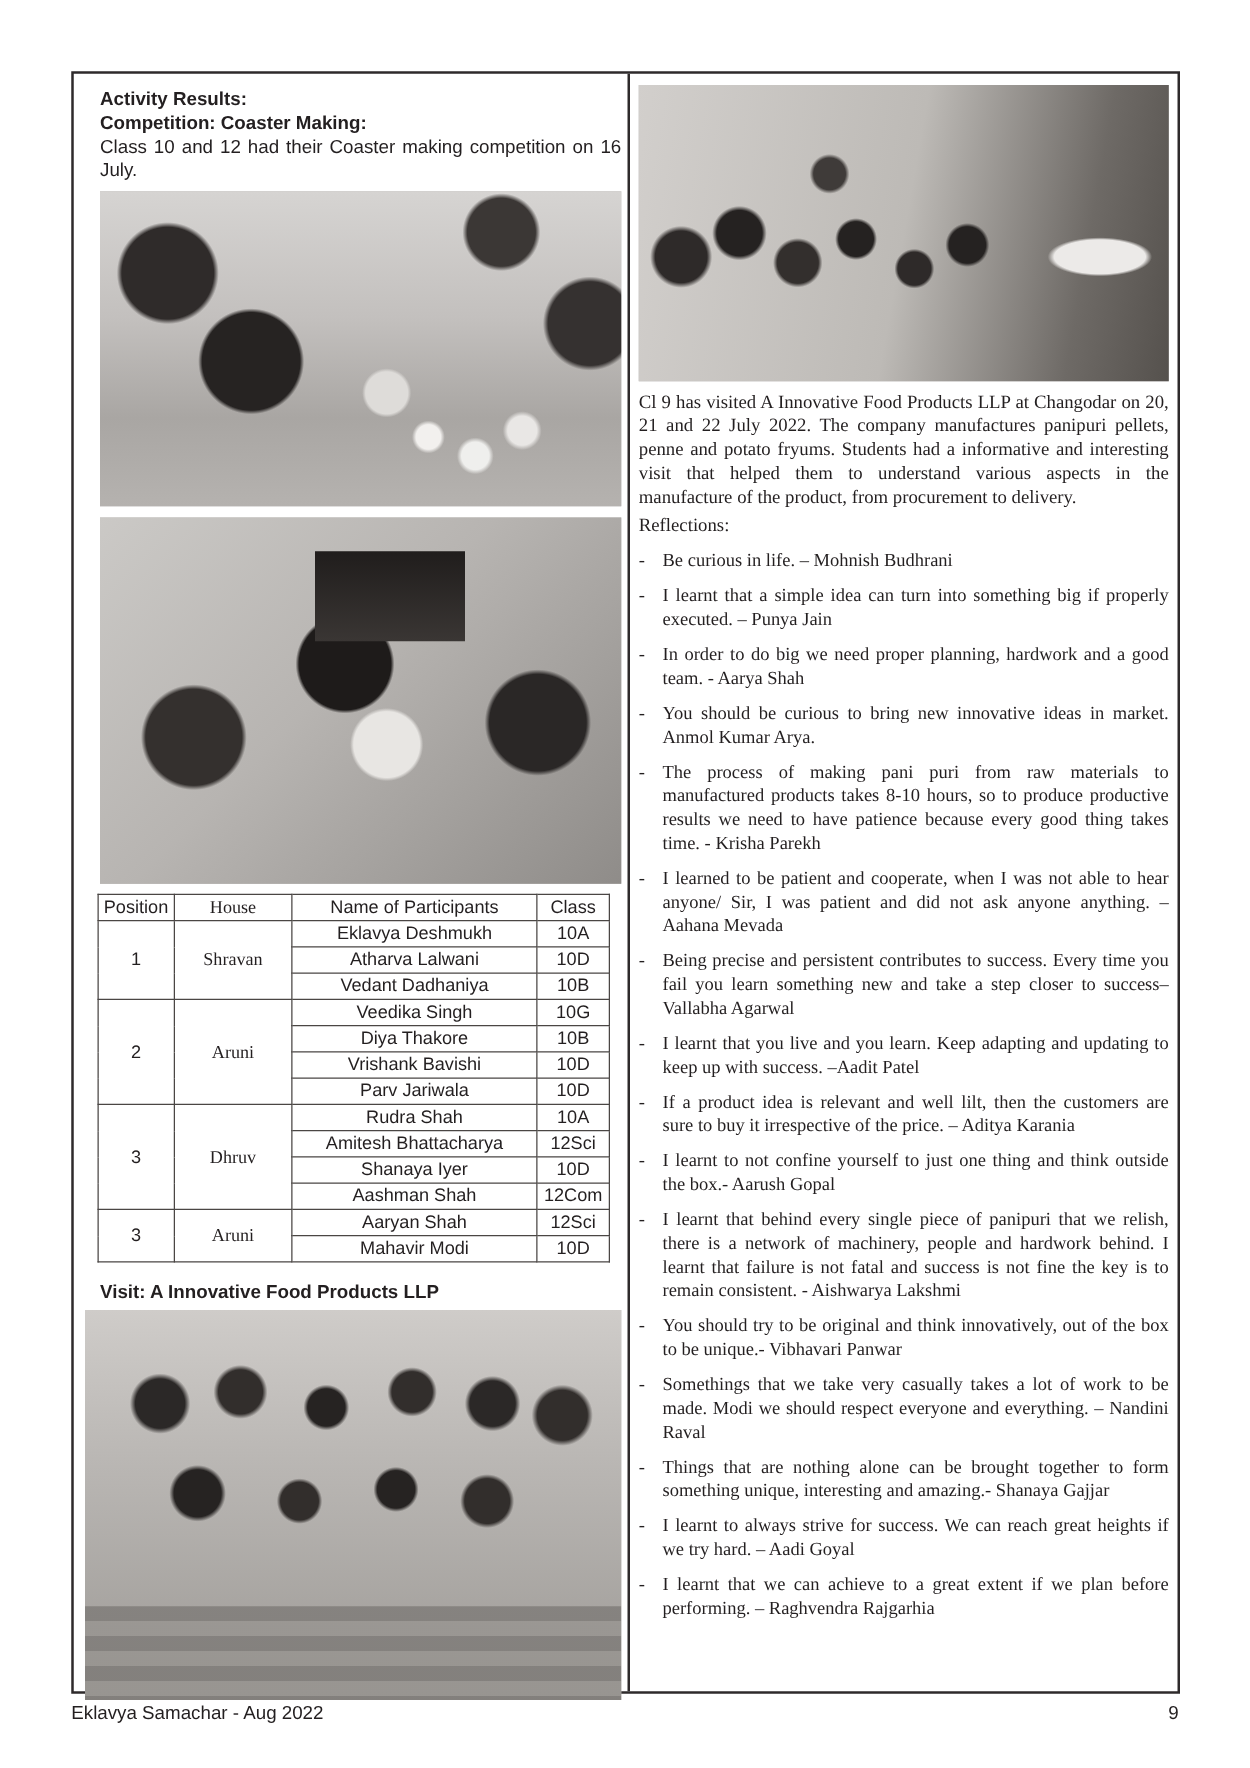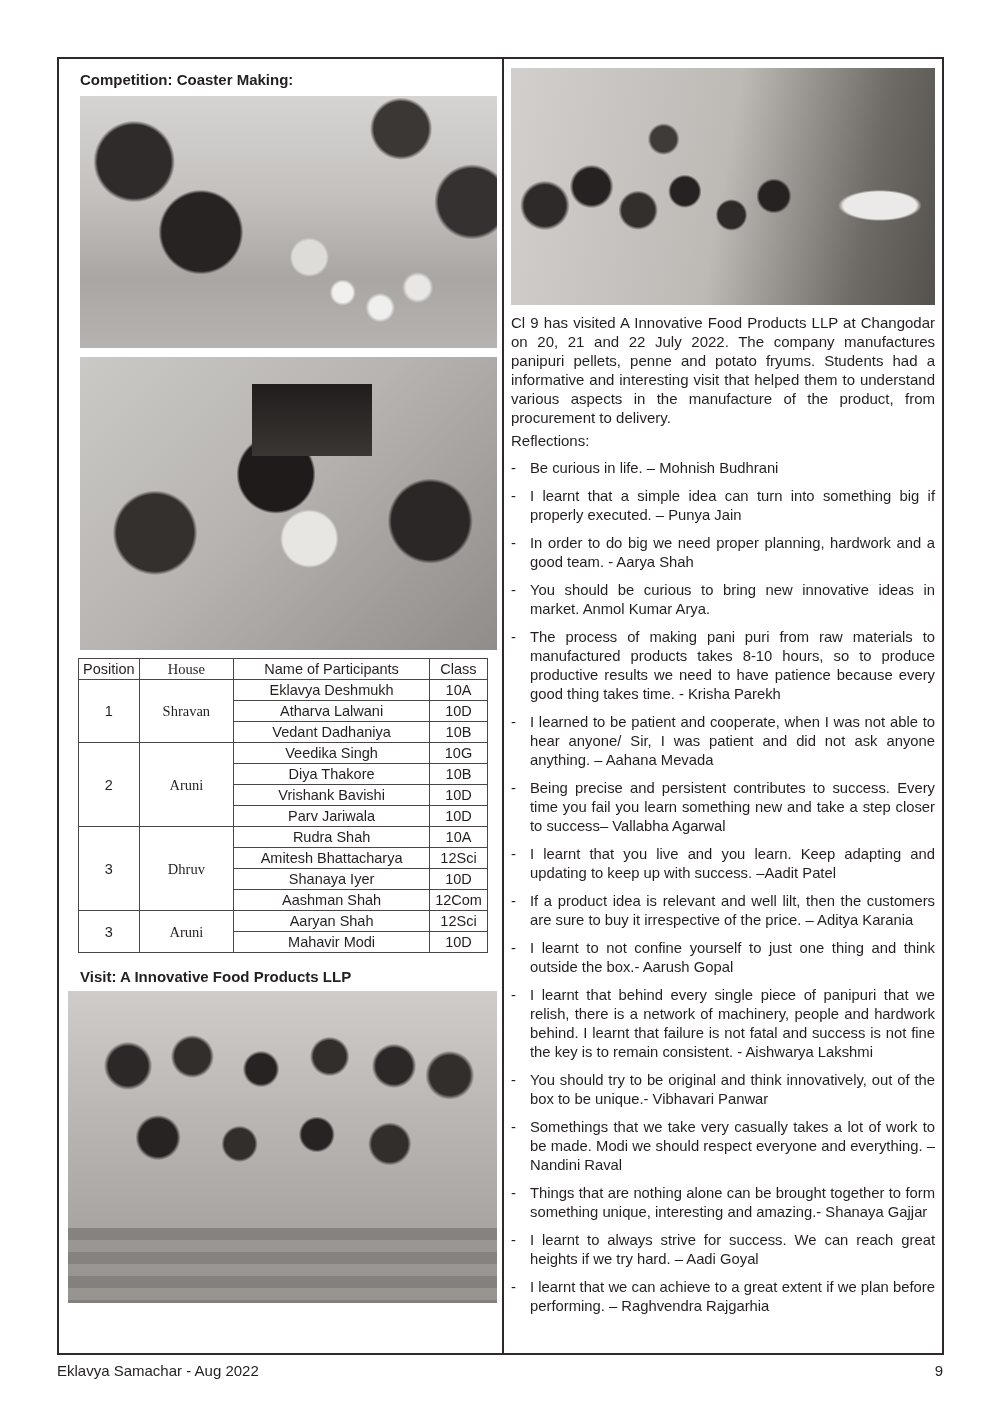--- a/index.html
+++ b/index.html
@@ -11,21 +11,21 @@
   }
   .frame {
     position:absolute; left:57px; top:57px; width:887px; height:1298px;
     border:2px solid #2e2a2b; background:#ffffff;
   }
   .col-divider {
     position:absolute; left:443px; top:0; width:2px; height:100%;
     background:#2e2a2b;
   }
   .col-left  { position:absolute; left:21px; top:0; width:417px; height:100%; }
-  .col-right { position:absolute; left:452px; top:0; width:424px; height:100%; }
+  .col-right { position:absolute; left:452px; top:0; width:424px; height:100%;font-family:Liberation Serif, serif; }
 
   .h-bold { font-size:15px; font-weight:700; line-height:19px; }
   .body-text { font-size:15px; line-height:19px; text-align:justify; }
 
   .lead-block { margin-top:11px; }
   .photo { width:100%; background-repeat:no-repeat; background-color:#b8b5b2; position:relative; overflow:hidden; }
 
   .photo-1 { margin-top:7px; height:252px;
     background-image:
       radial-gradient(circle at 13% 26%, #2f2b2a 0 9%, rgba(0,0,0,0) 10%),
@@ -108,21 +108,23 @@
   }
 </style>
 </head>
 <body>
 
 <div class="frame">
   <div class="col-divider"></div>
 
   <div class="col-left">
     <div class="lead-block">
+      <div class="h-bold">Activity  Results:</div>
       <div class="h-bold">Competition: Coaster Making:</div>
+      <div class="body-text">Class 10 and 12 had their Coaster making competition  on 16 July.</div>
     </div>
 
     <div class="photo photo-1"></div>
     <div class="photo photo-2"></div>
 
     <table class="results">
       <tbody>
         <tr class="hdr">
           <td class="c-pos">Position</td>
           <td class="c-house">House</td>

